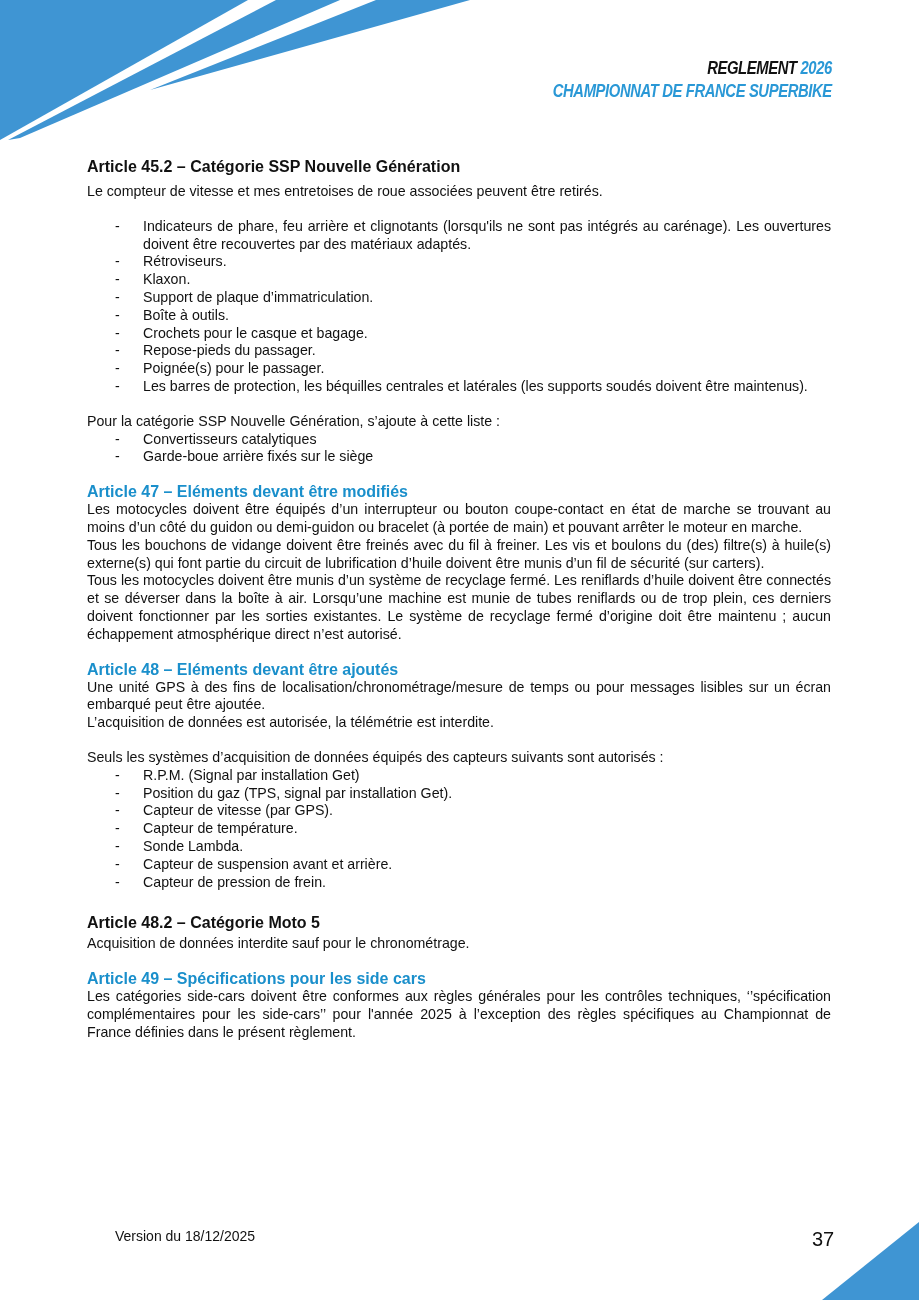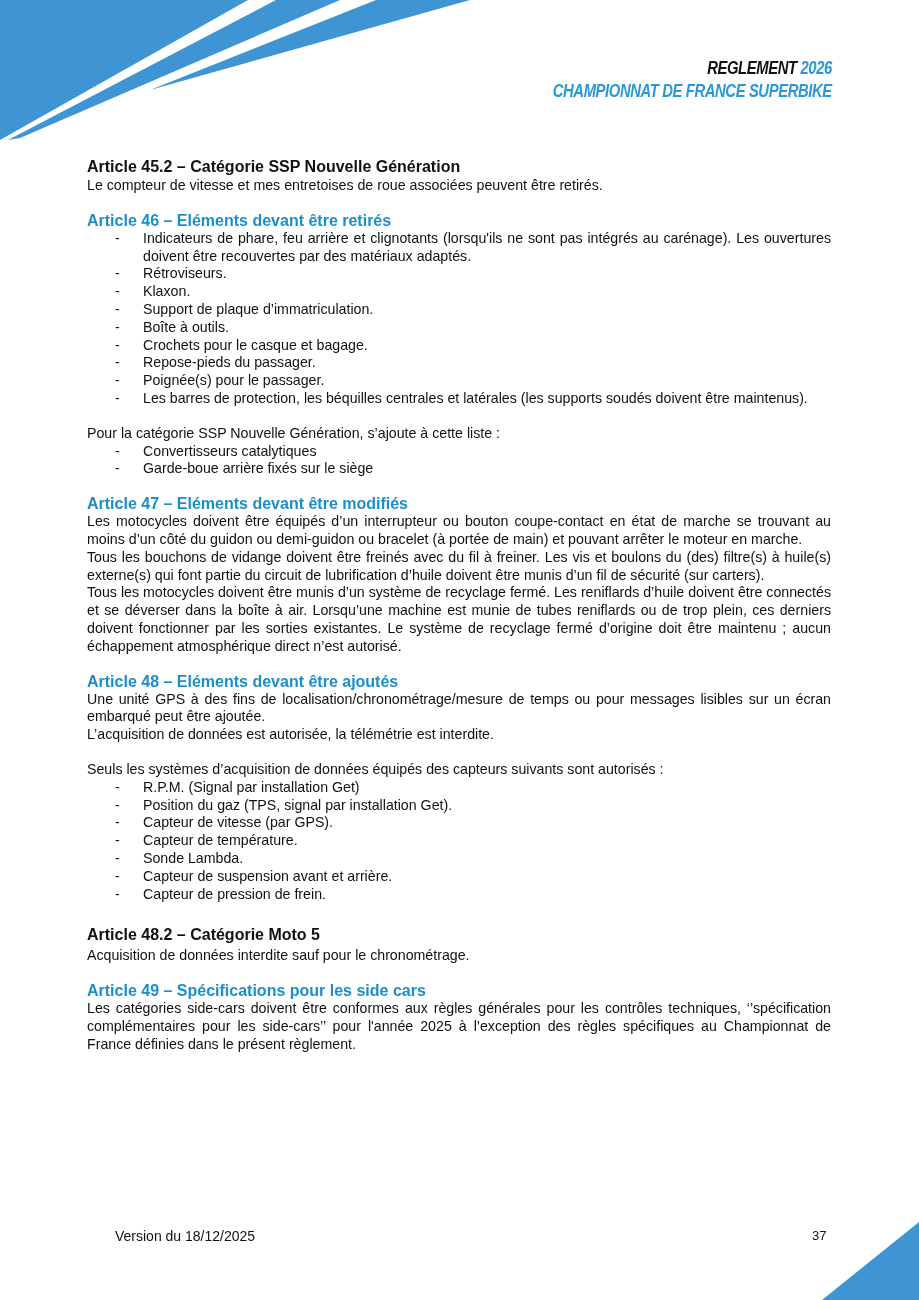--- a/index.html
+++ b/index.html
@@ -16,21 +16,21 @@
   .content { position: absolute; left: 87px; top: 140px; width: 744px; font-size: 14.2px; line-height: 17.8px; }
   .h-black { font-weight: bold; font-size: 16px; margin: 0; line-height: 20px; color: #111; }
   .h-blue { font-weight: bold; font-size: 16px; margin: 0; line-height: 18px; color: #1a8fcb; }
   p { margin: 0; }
   .justify { text-align: justify; }
   ul.dash { list-style: none; margin: 0; padding: 0; }
   ul.dash li { position: relative; padding-left: 56px; text-align: justify; }
   ul.dash li .dash-mark { position: absolute; left: 28px; top: 0; }
   .gap-m { height: 17px; }
   .footer-left { position: absolute; left: 115px; top: 1228px; font-size: 14px; }
-  .footer-right { position: absolute; left: 812px; top: 1228px; font-size: 13px; }
+  .footer-right { position: absolute; left: 812px; top: 1228px; font-size: 20px; }
 </style>
 </head>
 <body>
 
 <svg class="deco" width="480" height="145" viewBox="0 0 480 145">
   <polygon points="0,0 248,0 0,140" fill="#3f95d3"></polygon>
   <polygon points="276,0 340,0 20,138 8,140" fill="#3f95d3"></polygon>
   <polygon points="376,0 470,0 150,90" fill="#3f95d3"></polygon>
 </svg>
 
@@ -41,24 +41,23 @@
 <div class="brand">
   <div class="l1"><span>REGLEMENT</span> <span class="yr">2026</span></div>
   <div class="l2">CHAMPIONNAT DE FRANCE SUPERBIKE</div>
 </div>
 
 <div class="content">
 
   <div class="gap-m"></div>
 
   <h3 class="h-black">Article 45.2 – Catégorie SSP Nouvelle Génération</h3>
-  <p style="margin-top:0">Le compteur de vitesse et mes entretoises de roue associées peuvent être retirés.</p>
+  <p style="margin-top:6px">Le compteur de vitesse et mes entretoises de roue associées peuvent être retirés.</p>
   <div class="gap-m"></div>
 
-  <h3 class="h-blue">Article 46 – Eléments devant être retirés</h3>
   <ul class="dash">
     <li><span class="dash-mark">-</span><span>Indicateurs de phare, feu arrière et clignotants (lorsqu'ils ne sont pas intégrés au carénage). Les ouvertures doivent être recouvertes par des matériaux adaptés.</span></li>
     <li><span class="dash-mark">-</span><span>Rétroviseurs.</span></li>
     <li><span class="dash-mark">-</span><span>Klaxon.</span></li>
     <li><span class="dash-mark">-</span><span>Support de plaque d’immatriculation.</span></li>
     <li><span class="dash-mark">-</span><span>Boîte à outils.</span></li>
     <li><span class="dash-mark">-</span><span>Crochets pour le casque et bagage.</span></li>
     <li><span class="dash-mark">-</span><span>Repose-pieds du passager.</span></li>
     <li><span class="dash-mark">-</span><span>Poignée(s) pour le passager.</span></li>
     <li><span class="dash-mark">-</span><span>Les barres de protection, les béquilles centrales et latérales (les supports soudés doivent être maintenus).</span></li>

